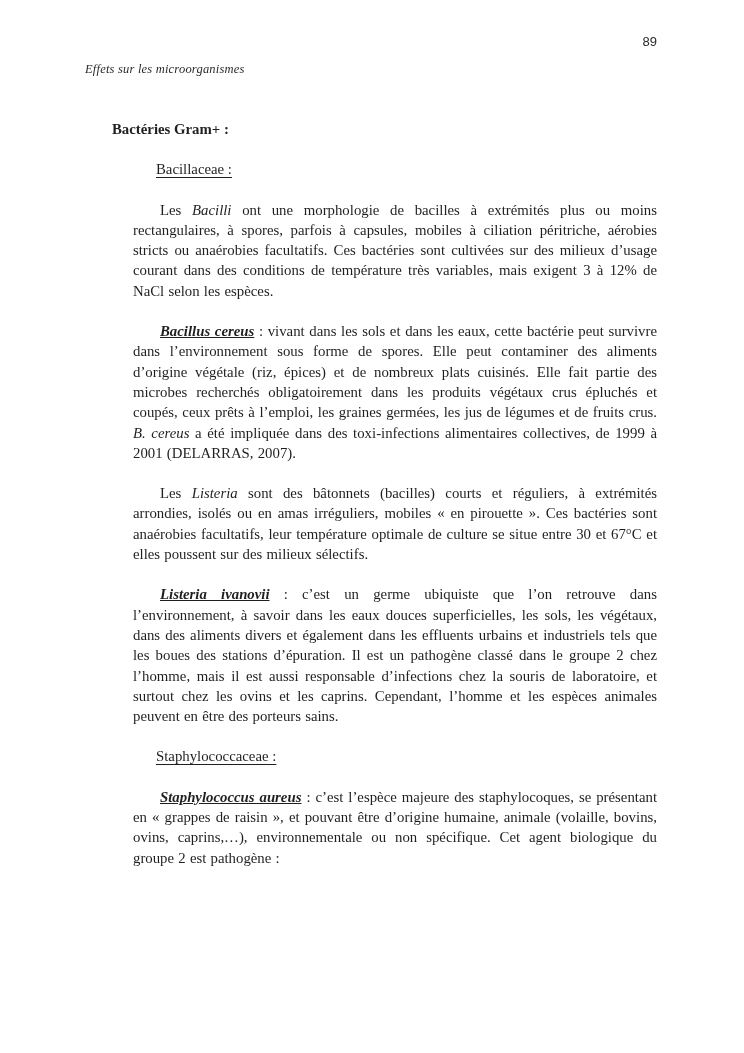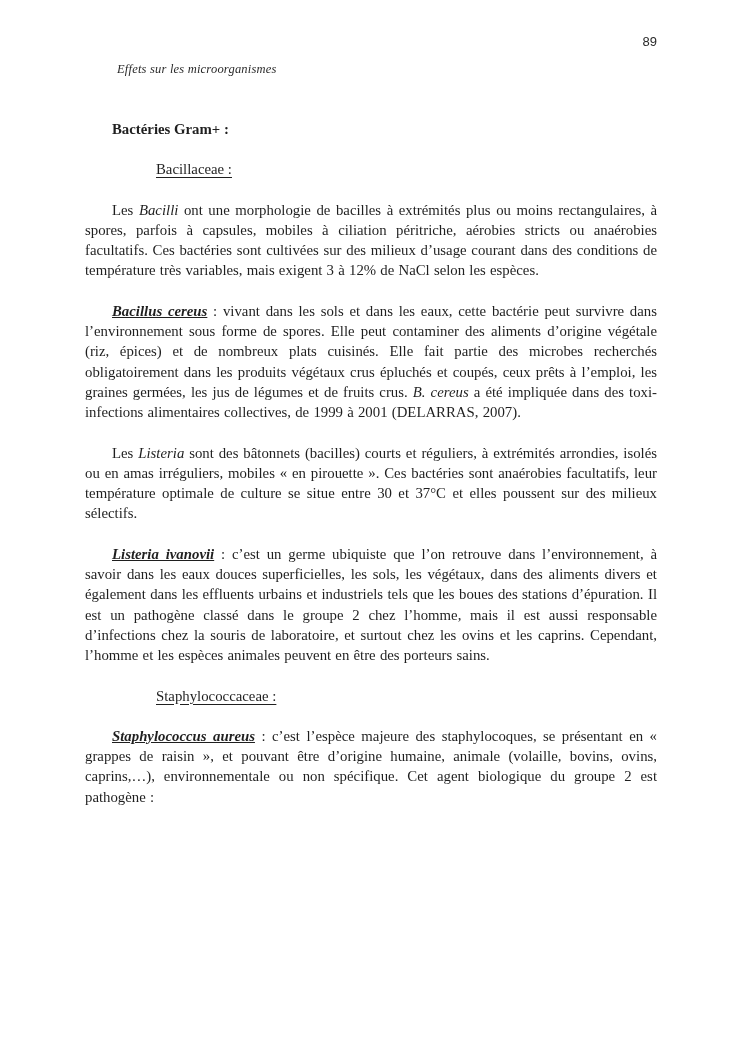--- a/index.html
+++ b/index.html
@@ -25,54 +25,54 @@
     color: #2a2a2a;
   }
   .running-header {
     position: absolute;
     top: 62px;
     left: 85px;
     font-style: italic;
     font-size: 12.5px;
     letter-spacing: 0.2px;
     color: #2a2a2a;
-    margin-left: 32px;
   }
   .doc-body {
     position: absolute;
     top: 119px;
     left: 85px;
     width: 572px;
     font-size: 14.8px;
     line-height: 20.3px;
   }
   .block { margin: 0 0 20px 0; }
   .block.gap-small { }
   .block.gap-none { margin-bottom: 0; }
   .heading_bold { padding-left: 27px; }
   .heading_underline { padding-left: 27px; }
   .para {
     text-align: justify;
     text-indent: 27px;
     word-spacing: 0.5px;
+    margin-left: 48px;
   }
   .seg-b { font-weight: bold; }
   .seg-i { font-style: italic; }
   .seg-bi { font-weight: bold; font-style: italic; text-decoration: underline; }
   .seg-u { text-decoration: underline; text-underline-offset: 3px; margin-left: 44px; }
 </style>
 </head>
 <body>
 
 <div class="page">
   <div class="pageno">89</div>
   <div class="running-header">Effets sur les microorganismes</div>
   <div class="doc-body">
       <div class="block heading_bold gap-small"><span class="seg-b">Bactéries Gram+ :</span></div>
       <div class="block heading_underline"><span class="seg-u">Bacillaceae :</span></div>
       <div class="block para"><span>Les </span><span class="seg-i">Bacilli</span><span> ont une morphologie de bacilles à extrémités plus ou moins rectangulaires, à spores, parfois à capsules, mobiles à ciliation péritriche, aérobies stricts ou anaérobies facultatifs. Ces bactéries sont cultivées sur des milieux d’usage courant dans des conditions de température très variables, mais exigent 3 à 12% de NaCl selon les espèces.</span></div>
       <div class="block para"><span class="seg-bi">Bacillus cereus</span><span> : vivant dans les sols et dans les eaux, cette bactérie peut survivre dans l’environnement sous forme de spores. Elle peut contaminer des aliments d’origine végétale (riz, épices) et de nombreux plats cuisinés. Elle fait partie des microbes recherchés obligatoirement dans les produits végétaux crus épluchés et coupés, ceux prêts à l’emploi, les graines germées, les jus de légumes et de fruits crus. </span><span class="seg-i">B. cereus</span><span> a été impliquée dans des toxi-infections alimentaires collectives, de 1999 à 2001 (DELARRAS, 2007).</span></div>
-      <div class="block para"><span>Les </span><span class="seg-i">Listeria</span><span> sont des bâtonnets (bacilles) courts et réguliers, à extrémités arrondies, isolés ou en amas irréguliers, mobiles « en pirouette ». Ces bactéries sont anaérobies facultatifs, leur température optimale de culture se situe entre 30 et 37°C et elles poussent sur des milieux sélectifs.</span></div>
+      <div class="block para"><span>Les </span><span class="seg-i">Listeria</span><span> sont des bâtonnets (bacilles) courts et réguliers, à extrémités arrondies, isolés ou en amas irréguliers, mobiles « en pirouette ». Ces bactéries sont anaérobies facultatifs, leur température optimale de culture se situe entre 30 et 67°C et elles poussent sur des milieux sélectifs.</span></div>
       <div class="block para"><span class="seg-bi">Listeria ivanovii</span><span> : c’est un germe ubiquiste que l’on retrouve dans l’environnement, à savoir dans les eaux douces superficielles, les sols, les végétaux, dans des aliments divers et également dans les effluents urbains et industriels tels que les boues des stations d’épuration. Il est un pathogène classé dans le groupe 2 chez l’homme, mais il est aussi responsable d’infections chez la souris de laboratoire, et surtout chez les ovins et les caprins. Cependant, l’homme et les espèces animales peuvent en être des porteurs sains.</span></div>
       <div class="block heading_underline"><span class="seg-u">Staphylococcaceae :</span></div>
       <div class="block para gap-none"><span class="seg-bi">Staphylococcus aureus</span><span> : c’est l’espèce majeure des staphylocoques, se présentant en « grappes de raisin », et pouvant être d’origine humaine, animale (volaille, bovins, ovins, caprins,…), environnementale ou non spécifique. Cet agent biologique du groupe 2 est pathogène :</span></div>
     </div>
 </div>
 
 </body></html>

